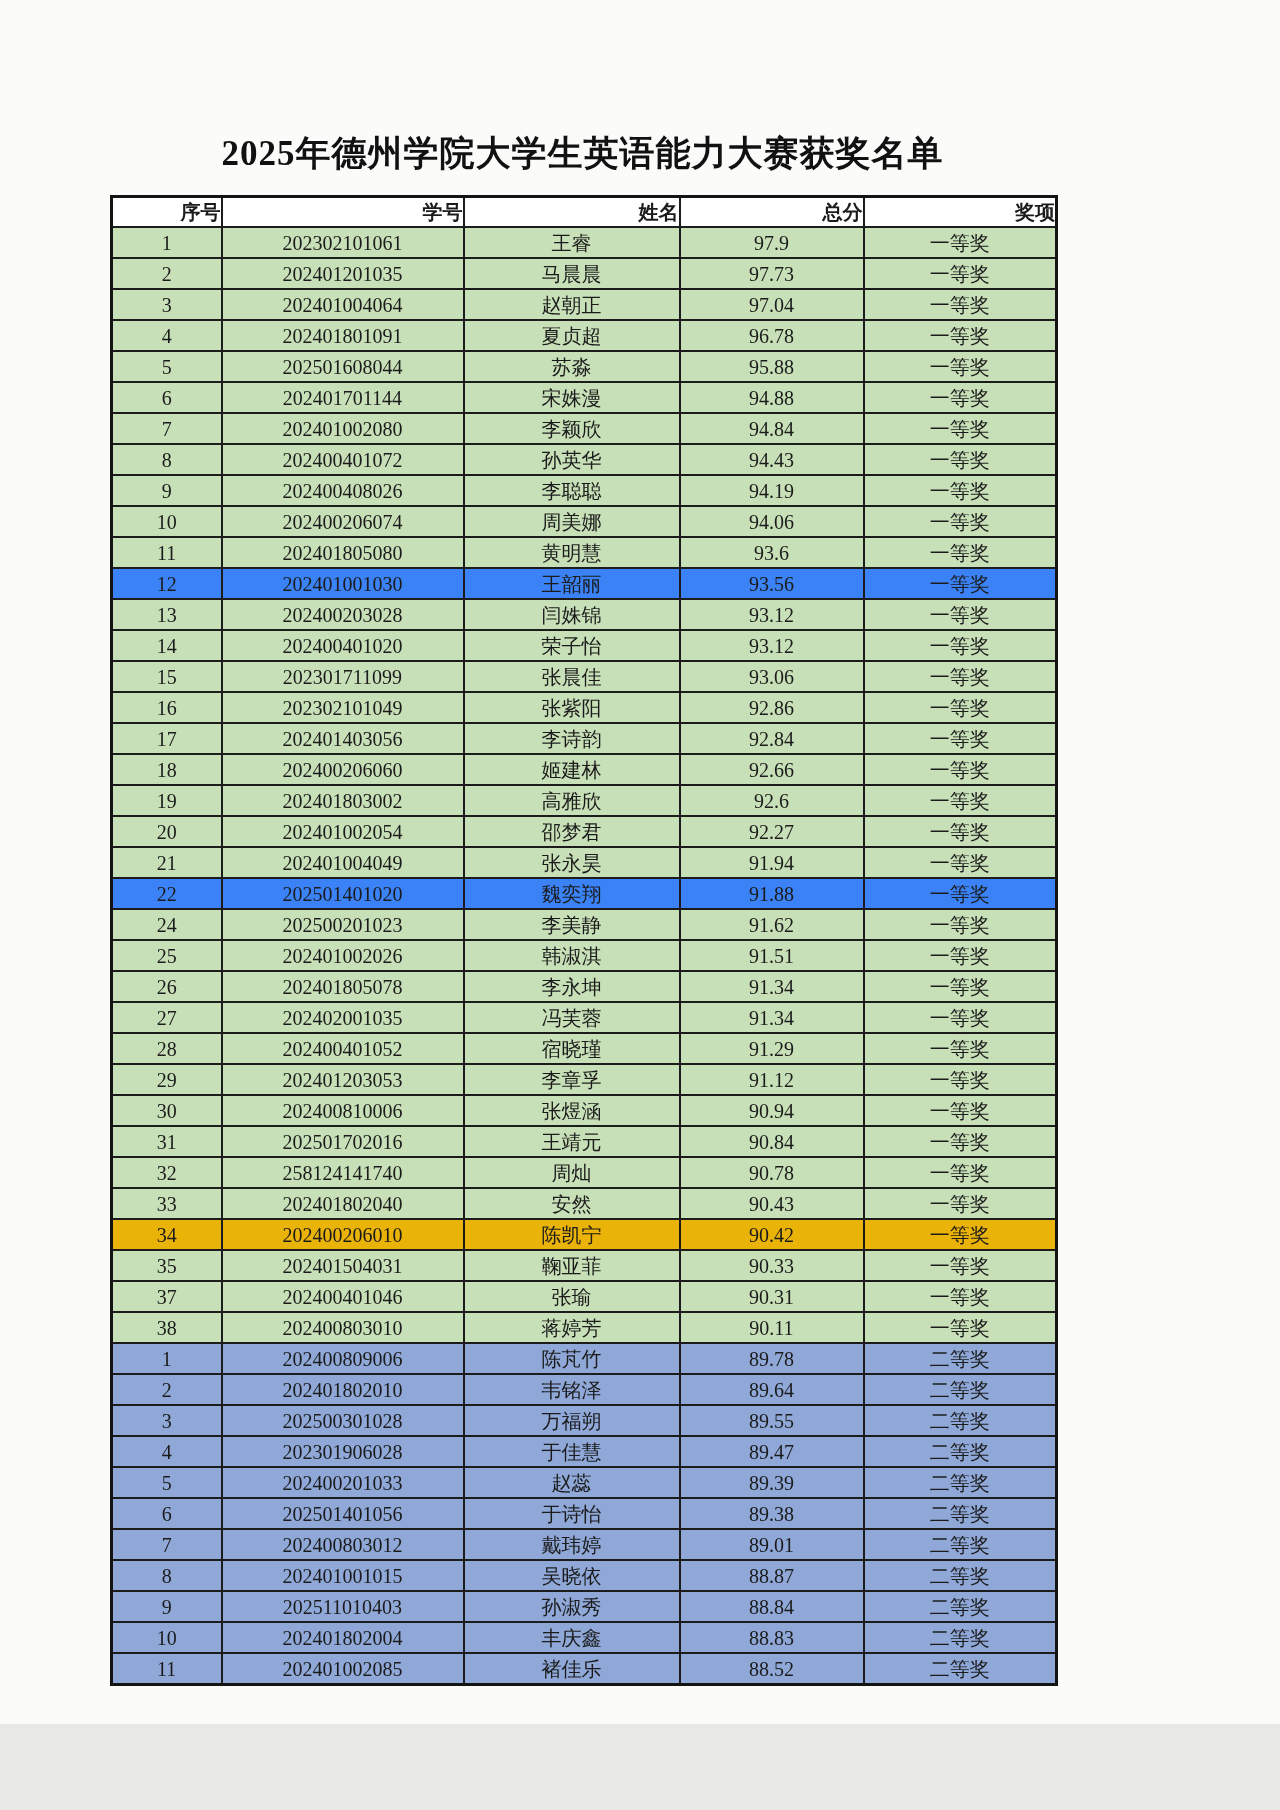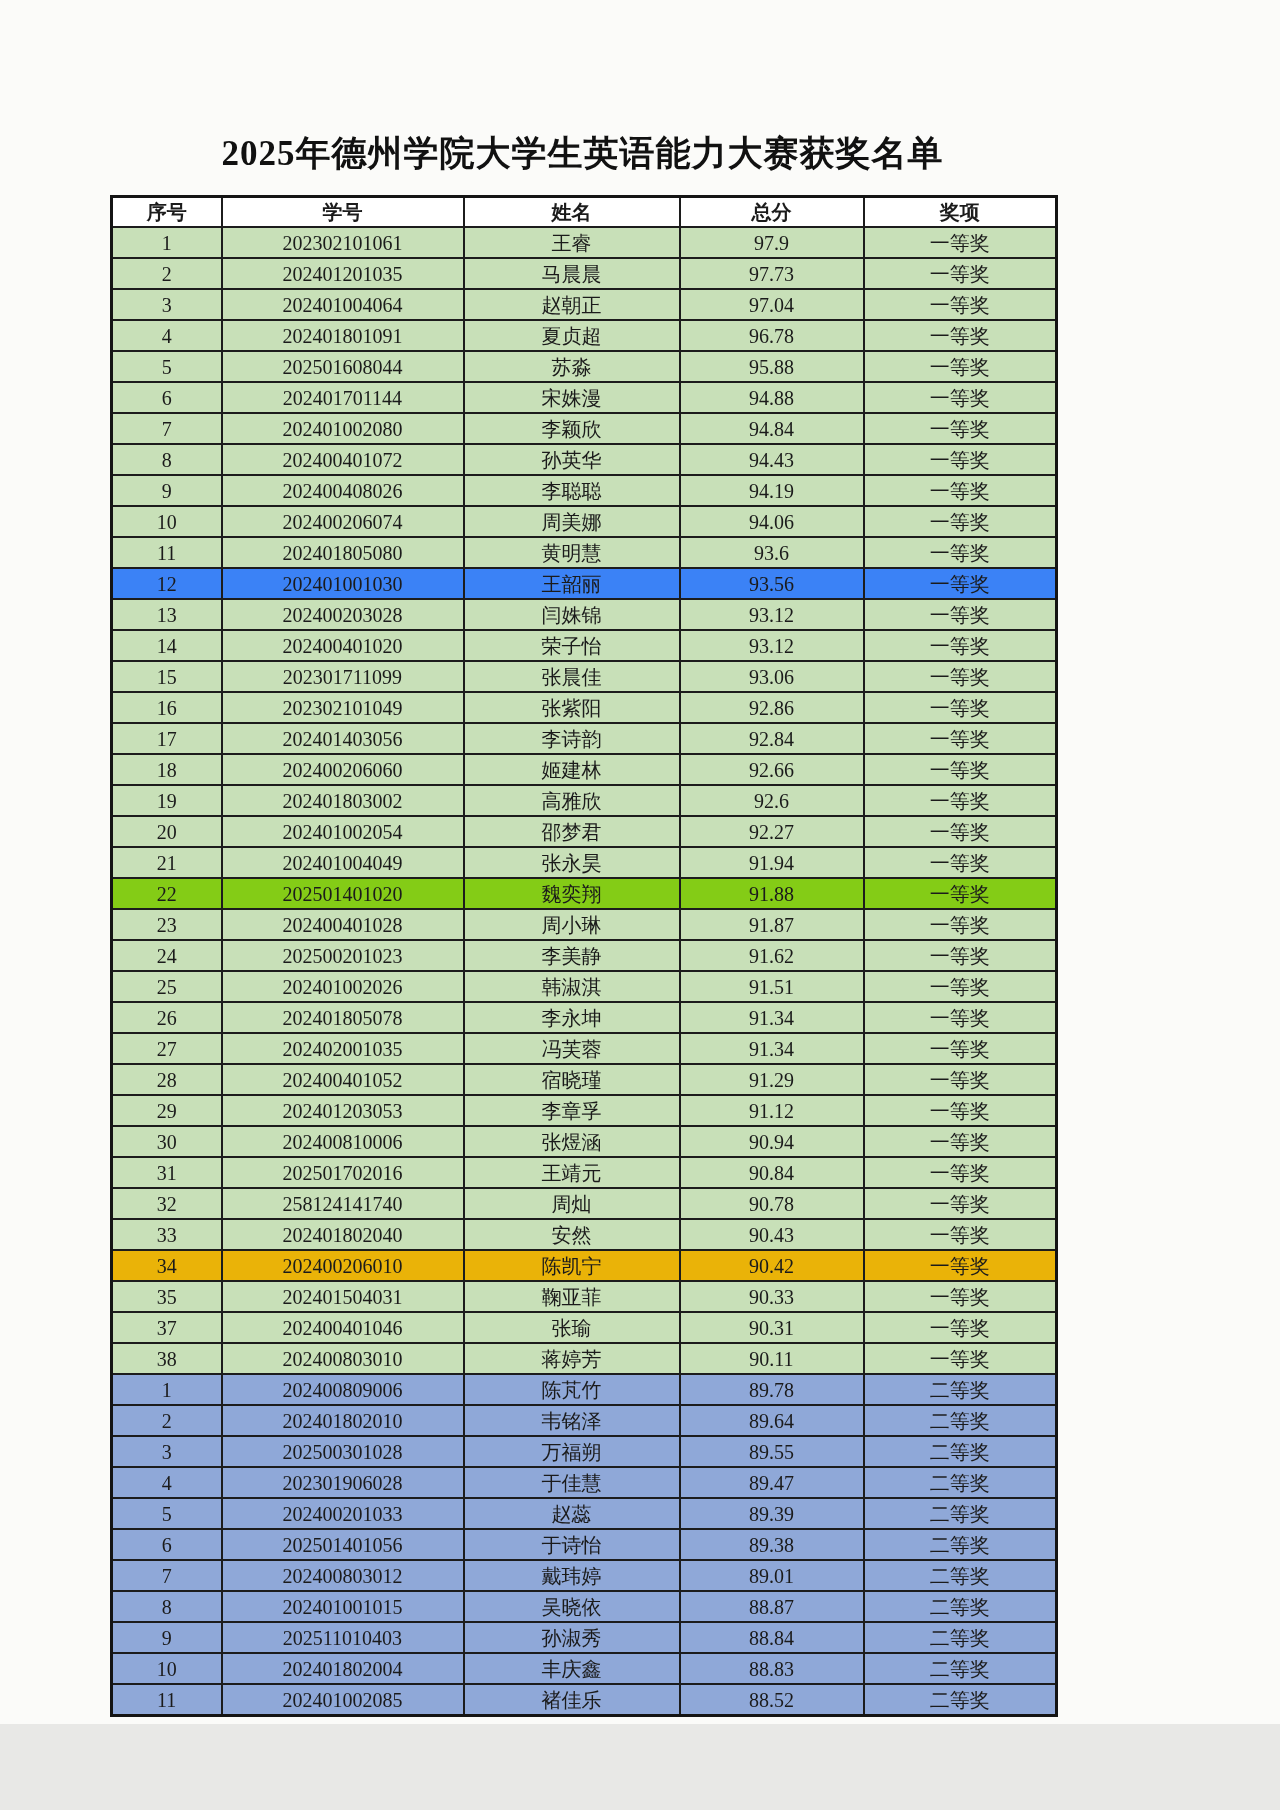--- a/index.html
+++ b/index.html
@@ -46,20 +46,21 @@
     font-size: 20px;
     line-height: 1;
     color: #1b1b1b;
     white-space: nowrap;
     overflow: hidden;
   }
   table.awards thead th {
     background: #ffffff;
     font-weight: bold;
     height: 28px;
+    text-align: right;
   }
   col.c-index { width: 110px; }
   col.c-id    { width: 242px; }
   col.c-name  { width: 216px; }
   col.c-score { width: 184px; }
   col.c-award { width: 193px; }
 </style>
 </head>
 <body>
 
@@ -224,32 +225,25 @@
           <td>92.27</td>
           <td>一等奖</td>
         </tr>
         <tr style="background: rgb(200, 224, 184);">
           <td>21</td>
           <td>202401004049</td>
           <td>张永昊</td>
           <td>91.94</td>
           <td>一等奖</td>
         </tr>
-        <tr style="background: #84cc16;">
+        <tr style="background: #3b82f6;">
           <td>22</td>
           <td>202501401020</td>
           <td>魏奕翔</td>
           <td>91.88</td>
-          <td>一等奖</td>
-        </tr>
-        <tr style="background: rgb(200, 224, 184);">
-          <td>23</td>
-          <td>202400401028</td>
-          <td>周小琳</td>
-          <td>91.87</td>
           <td>一等奖</td>
         </tr>
         <tr style="background: rgb(200, 224, 184);">
           <td>24</td>
           <td>202500201023</td>
           <td>李美静</td>
           <td>91.62</td>
           <td>一等奖</td>
         </tr>
         <tr style="background: rgb(200, 224, 184);">

